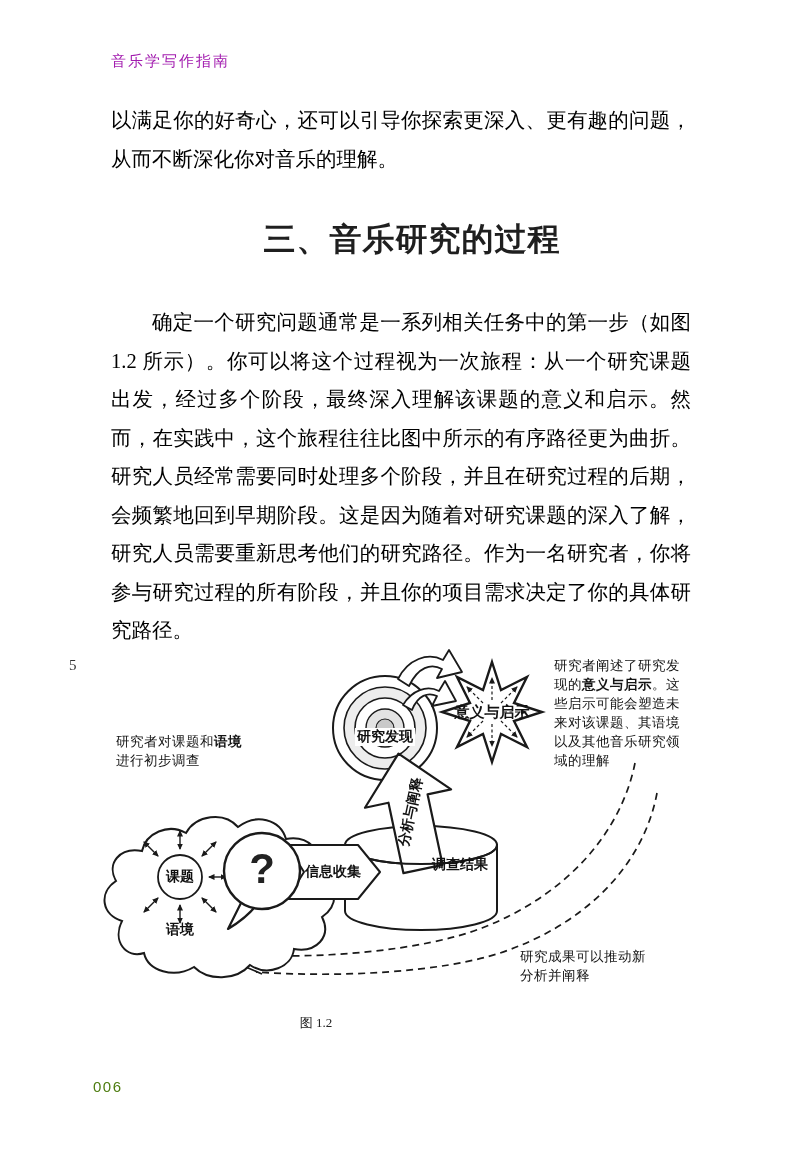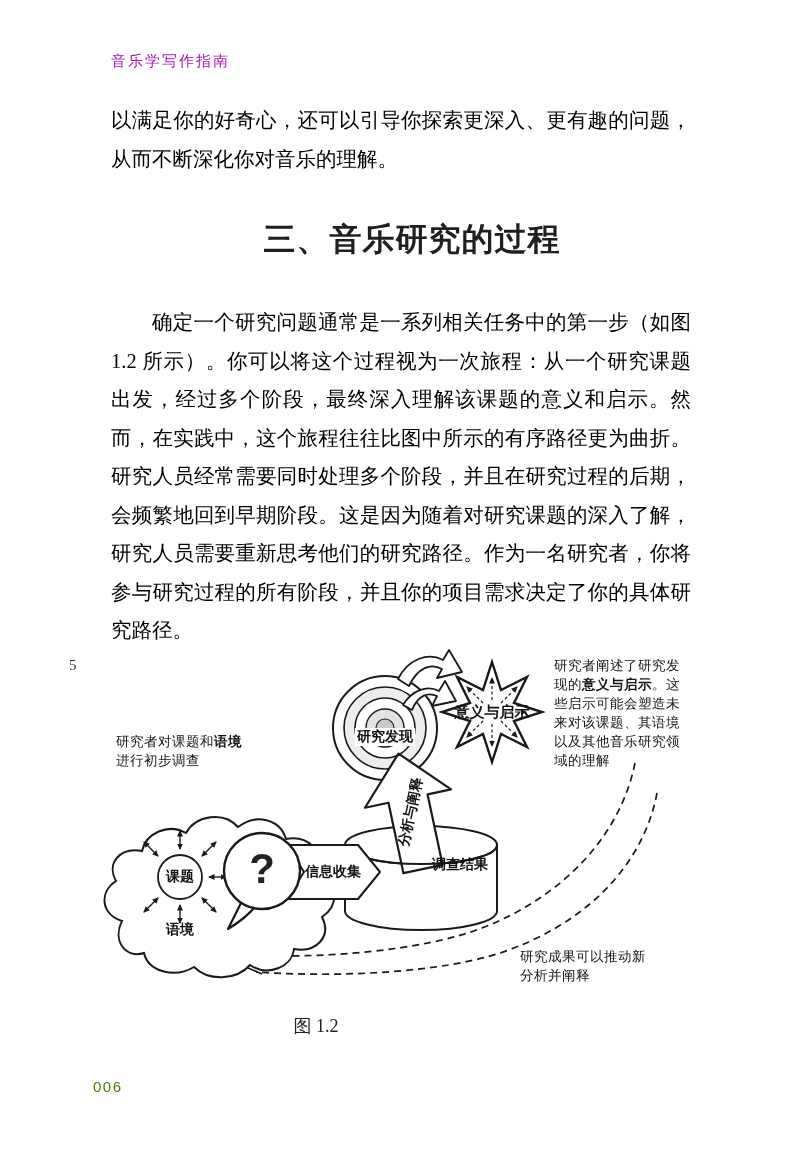--- a/index.html
+++ b/index.html
@@ -8,21 +8,21 @@
   .running-header{position:absolute;left:111px;top:52px;font-family:"Liberation Sans","DejaVu Sans",sans-serif;
         font-size:15px;color:#a21caf;letter-spacing:2px;}
   .para{position:absolute;left:111px;width:580px;font-size:20.5px;line-height:38.5px;
         text-align:justify;color:#000000;}
   .para-intro{top:101px;}
   .para-body{top:303px;text-indent:2em;}
   .section-heading{position:absolute;left:12px;top:218px;width:800px;text-align:center;
         font-family:"Liberation Sans","DejaVu Sans",sans-serif;font-weight:bold;
         font-size:32px;letter-spacing:1px;color:#1f1f1f;}
   .margin-num{position:absolute;left:69px;top:657px;font-size:15px;color:#333;}
-  .figure-caption{position:absolute;left:0;top:1014px;width:632px;text-align:center;font-size:18px;color:#222;}
+  .figure-caption{position:absolute;left:0;top:1014px;width:632px;text-align:center;font-size:13px;color:#222;}
   .page-number{position:absolute;left:93px;top:1078px;font-family:"Liberation Sans","DejaVu Sans",sans-serif;
         font-size:15px;color:#4d7c0f;letter-spacing:1.5px;}
 
   .diagram{position:absolute;left:90px;top:645px;width:680px;height:365px;
         font-family:"Liberation Sans","DejaVu Sans",sans-serif;}
   .diagram svg{position:absolute;left:0;top:0;width:680px;height:365px;}
   .ann{position:absolute;font-size:13.5px;line-height:19px;color:#141414;
         letter-spacing:0.5px;white-space:nowrap;}
   .ann b{font-weight:bold;}
   .lab{position:absolute;transform:translate(-50%,-50%);font-weight:bold;font-size:14px;

